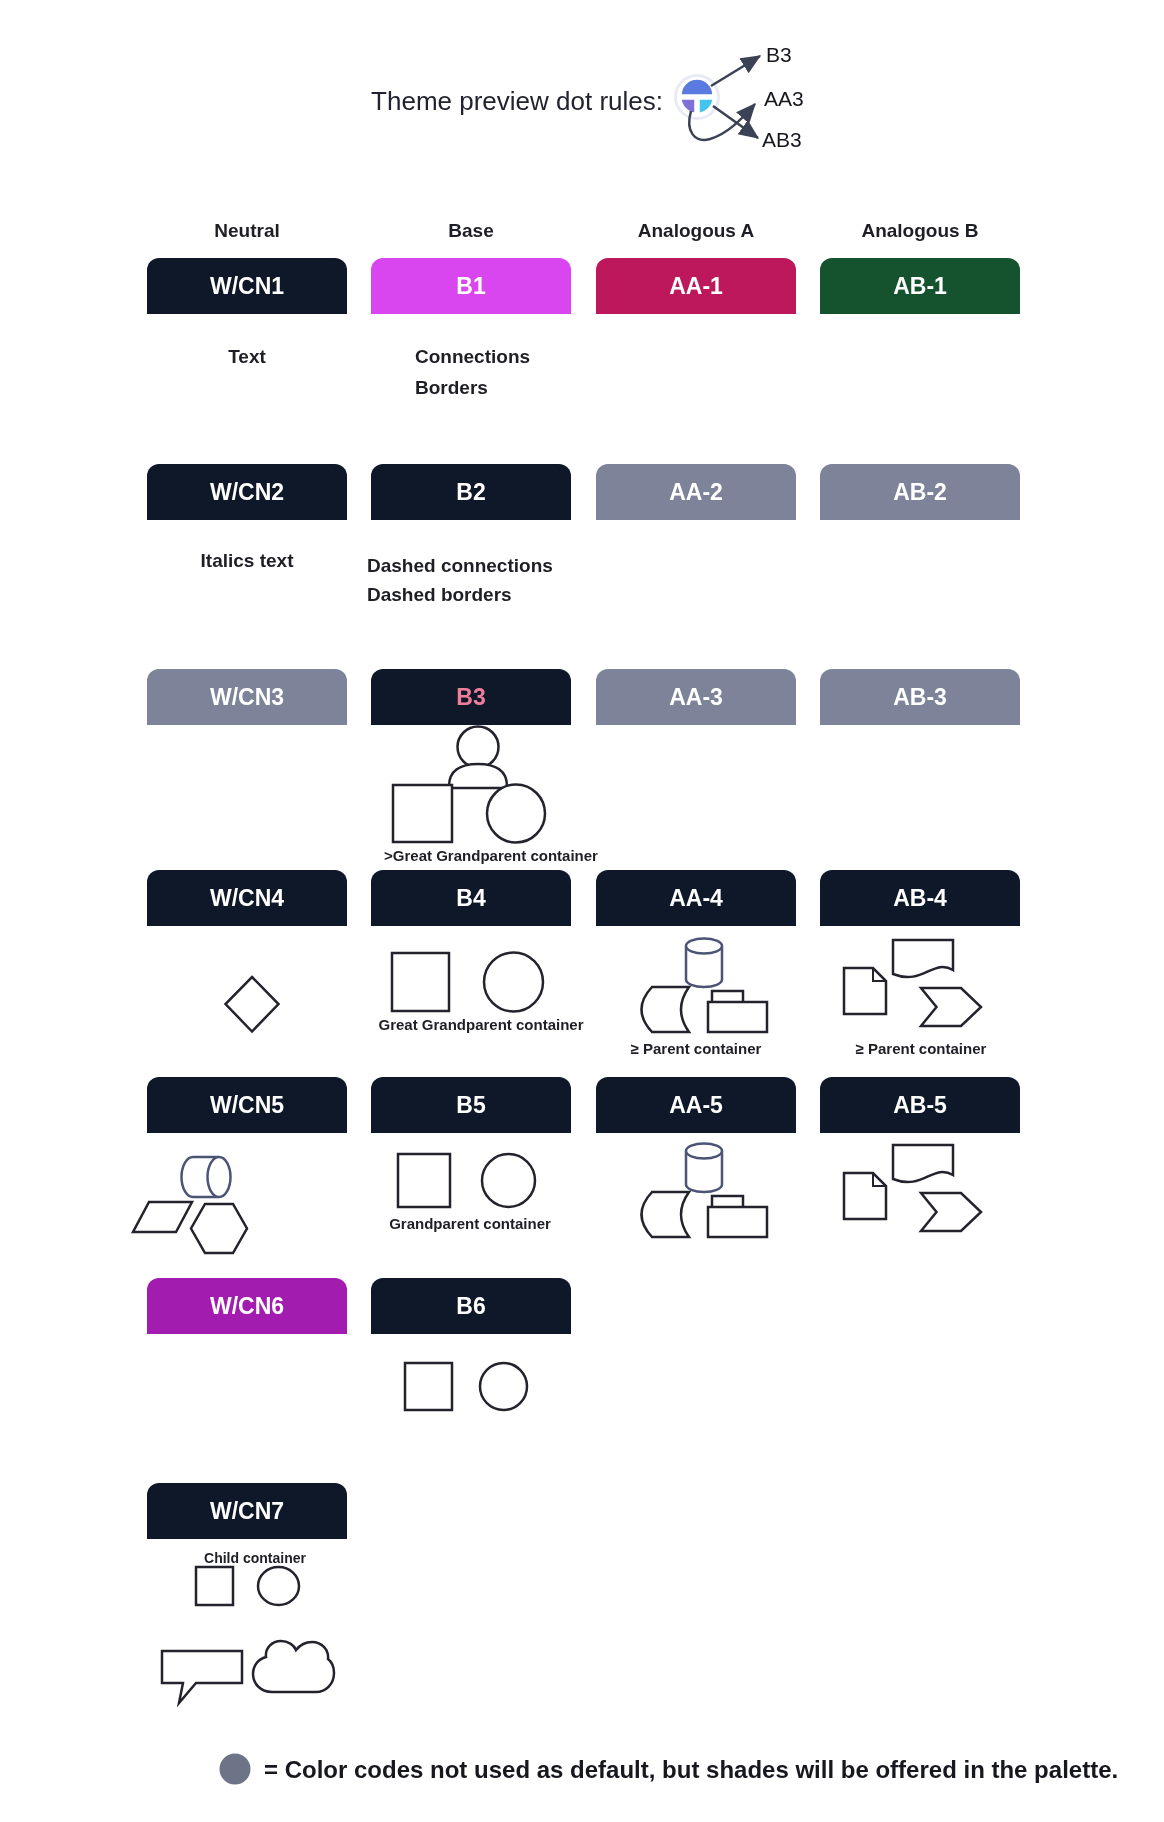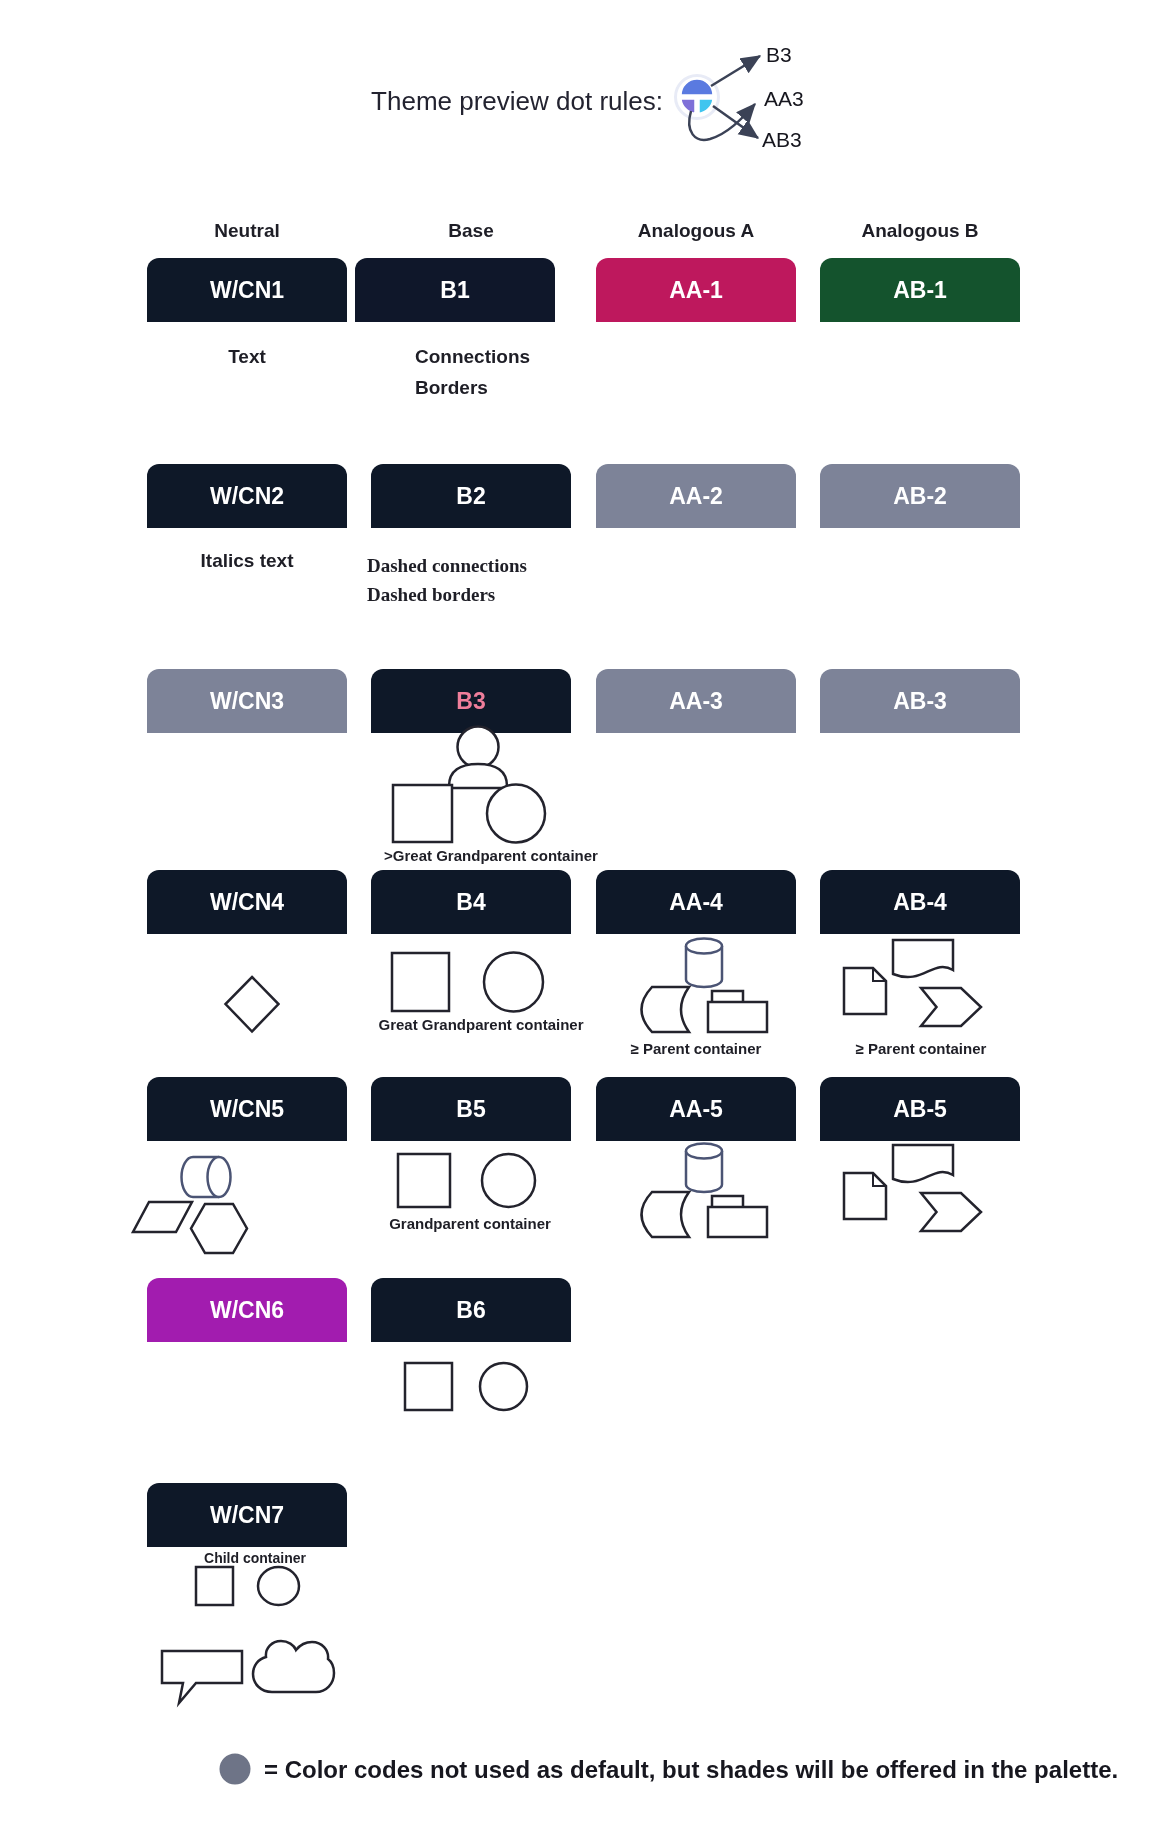--- a/index.html
+++ b/index.html
@@ -3,21 +3,21 @@
 <meta charset="utf-8">
 <style>
   html,body{margin:0;padding:0;background:#fff;}
   .page{position:relative;width:1164px;height:1822px;background:#ffffff;
         font-family:"Liberation Sans",sans-serif;overflow:hidden;}
   .title{position:absolute;left:300px;top:85px;width:363px;text-align:right;
          font-size:26px;line-height:32px;color:#232330;font-weight:400;}
   .dot-label{position:absolute;font-size:21px;line-height:24px;color:#16161e;font-weight:400;}
   .col-header{position:absolute;width:200px;text-align:center;font-weight:700;
               font-size:19px;line-height:24px;color:#1e1e26;}
-  .swatch{position:absolute;width:200px;height:64px;border-radius:12px 12px 0 0;
+  .swatch{position:absolute;width:200px;height:56px;border-radius:12px 12px 0 0;
           color:#fff;font-weight:700;font-size:23px;display:flex;
           align-items:center;justify-content:center;}
   .annot{position:absolute;font-weight:700;font-size:19px;line-height:31px;color:#1e1e26;}
   .annot-sm{position:absolute;font-weight:700;font-size:15px;line-height:17.5px;color:#1e1e26;}
   .annot-xs{position:absolute;font-weight:700;font-size:14px;line-height:16px;color:#1e1e26;}
   .center{text-align:center;}
   .legend-text{position:absolute;left:264px;top:1756px;font-size:24px;font-weight:700;color:#17171f;}
   svg.overlay{position:absolute;left:0;top:0;pointer-events:none;}
   .shape{fill:#ffffff;stroke:#23232d;stroke-width:2.5;}
   .shape-blue{fill:#ffffff;stroke:#4b5474;stroke-width:2.5;}
@@ -34,21 +34,21 @@
   <div class="dot-label" style="left:766px;top:43px;">B3</div>
   <div class="dot-label" style="left:764px;top:87px;">AA3</div>
   <div class="dot-label" style="left:762px;top:128px;text-align:right;">AB3</div>
 
   <div id="grid">
       <div class="col-header" style="left: 147px; top: 219px;">Neutral</div>
       <div class="col-header" style="left: 371px; top: 219px;">Base</div>
       <div class="col-header" style="left: 596px; top: 219px;">Analogous A</div>
       <div class="col-header" style="left: 820px; top: 219px;">Analogous B</div>
       <div class="swatch" style="left: 147px; top: 258px; background: rgb(14, 24, 40);">W/CN1</div>
-      <div class="swatch" style="left: 355px; top: 258px; background: #0f172a;">B1</div>
+      <div class="swatch" style="left: 371px; top: 258px; background: #d946ef;">B1</div>
       <div class="swatch" style="left: 596px; top: 258px; background: #be185d;">AA-1</div>
       <div class="swatch" style="left: 820px; top: 258px; background: #14532d;">AB-1</div>
       <div class="swatch" style="left: 147px; top: 464px; background: rgb(14, 24, 40);">W/CN2</div>
       <div class="swatch" style="left: 371px; top: 464px; background: rgb(14, 24, 40);">B2</div>
       <div class="swatch" style="left: 596px; top: 464px; background: rgb(125, 131, 152);">AA-2</div>
       <div class="swatch" style="left: 820px; top: 464px; background: rgb(125, 131, 152);">AB-2</div>
       <div class="swatch" style="left: 147px; top: 669px; background: rgb(125, 131, 152);">W/CN3</div>
       <div class="swatch" style="left: 371px; top: 669px; background: rgb(14, 24, 40); color: rgb(239, 126, 155);">B3</div>
       <div class="swatch" style="left: 596px; top: 669px; background: rgb(125, 131, 152);">AA-3</div>
       <div class="swatch" style="left: 820px; top: 669px; background: rgb(125, 131, 152);">AB-3</div>
@@ -64,21 +64,21 @@
       <div class="swatch" style="left: 371px; top: 1278px; background: rgb(14, 24, 40);">B6</div>
       <div class="swatch" style="left: 147px; top: 1483px; background: rgb(14, 24, 40);">W/CN7</div>
     </div>
 
   <div class="annot center" style="left:147px;top:341px;width:200px;">Text</div>
   <div class="annot" style="left:415px;top:341px;">
     <div>Connections</div>
     <div>Borders</div>
   </div>
   <div class="annot center" style="left:147px;top:545px;width:200px;">Italics text</div>
-  <div class="annot" style="left:367px;top:551px;line-height:29px;font-family:Liberation Serif, serif;">
+  <div class="annot" style="left:367px;top:551px;line-height:29px;">
     <div>Dashed connections</div>
     <div>Dashed borders</div>
   </div>
   <div class="annot-sm center" style="left:371px;top:847px;width:240px;">&gt;Great Grandparent container</div>
   <div class="annot-sm center" style="left:361px;top:1016px;width:240px;">Great Grandparent container</div>
   <div class="annot-sm center" style="left:576px;top:1040px;width:240px;">≥ Parent container</div>
   <div class="annot-sm center" style="left:801px;top:1040px;width:240px;">≥ Parent container</div>
   <div class="annot-sm center" style="left:350px;top:1215px;width:240px;">Grandparent container</div>
   <div class="annot-xs center" style="left:155px;top:1550px;width:200px;">Child container</div>
 

